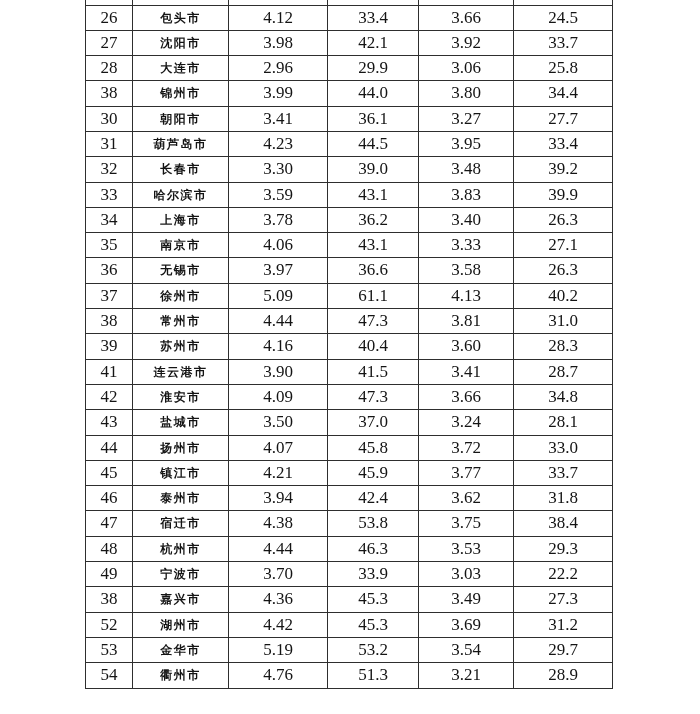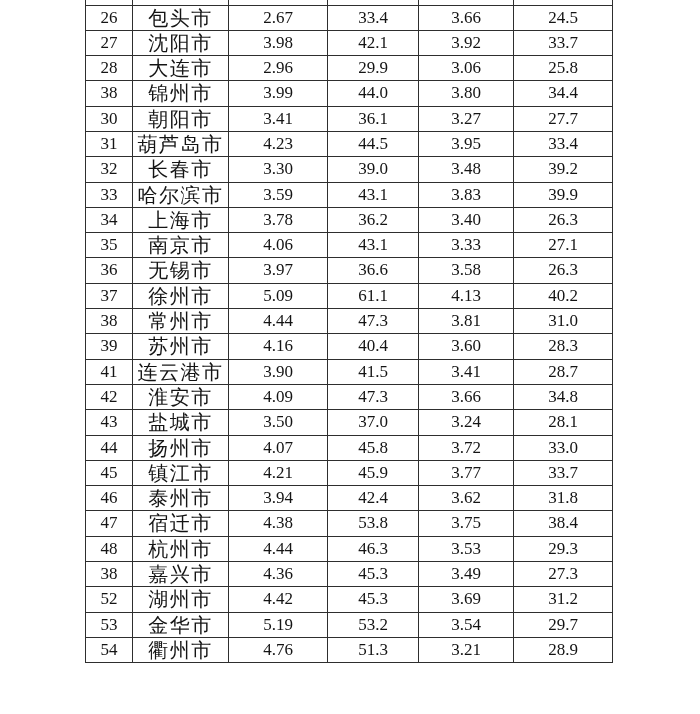--- a/index.html
+++ b/index.html
@@ -35,22 +35,23 @@
     white-space: nowrap;
   }
   tr.partial-row td {
     height: 22.5px;
     line-height: 22.5px;
   }
   td.row-number-cell {
     font-size: 17px;
   }
   td.city-name-cell {
-    font-size: 20px;
+    font-size: 12px;
     letter-spacing: 1.5px;
+    font-weight: bold;
   }
   td.value-cell {
     font-size: 17px;
   }
 </style>
 </head>
 <body>
 
 <div class="page">
   <table class="data-table">
@@ -67,21 +68,21 @@
         <td></td>
         <td></td>
         <td></td>
         <td></td>
         <td></td>
         <td></td>
       </tr>
     <tr>
           <td class="row-number-cell">26</td>
           <td class="city-name-cell">包头市</td>
-          <td class="value-cell">2.67</td>
+          <td class="value-cell">4.12</td>
           <td class="value-cell">33.4</td>
           <td class="value-cell">3.66</td>
           <td class="value-cell">24.5</td>
         </tr>
         <tr>
           <td class="row-number-cell">27</td>
           <td class="city-name-cell">沈阳市</td>
           <td class="value-cell">3.98</td>
           <td class="value-cell">42.1</td>
           <td class="value-cell">3.92</td>
@@ -241,20 +242,28 @@
         </tr>
         <tr>
           <td class="row-number-cell">48</td>
           <td class="city-name-cell">杭州市</td>
           <td class="value-cell">4.44</td>
           <td class="value-cell">46.3</td>
           <td class="value-cell">3.53</td>
           <td class="value-cell">29.3</td>
         </tr>
         <tr>
+          <td class="row-number-cell">49</td>
+          <td class="city-name-cell">宁波市</td>
+          <td class="value-cell">3.70</td>
+          <td class="value-cell">33.9</td>
+          <td class="value-cell">3.03</td>
+          <td class="value-cell">22.2</td>
+        </tr>
+        <tr>
           <td class="row-number-cell">38</td>
           <td class="city-name-cell">嘉兴市</td>
           <td class="value-cell">4.36</td>
           <td class="value-cell">45.3</td>
           <td class="value-cell">3.49</td>
           <td class="value-cell">27.3</td>
         </tr>
         <tr>
           <td class="row-number-cell">52</td>
           <td class="city-name-cell">湖州市</td>

